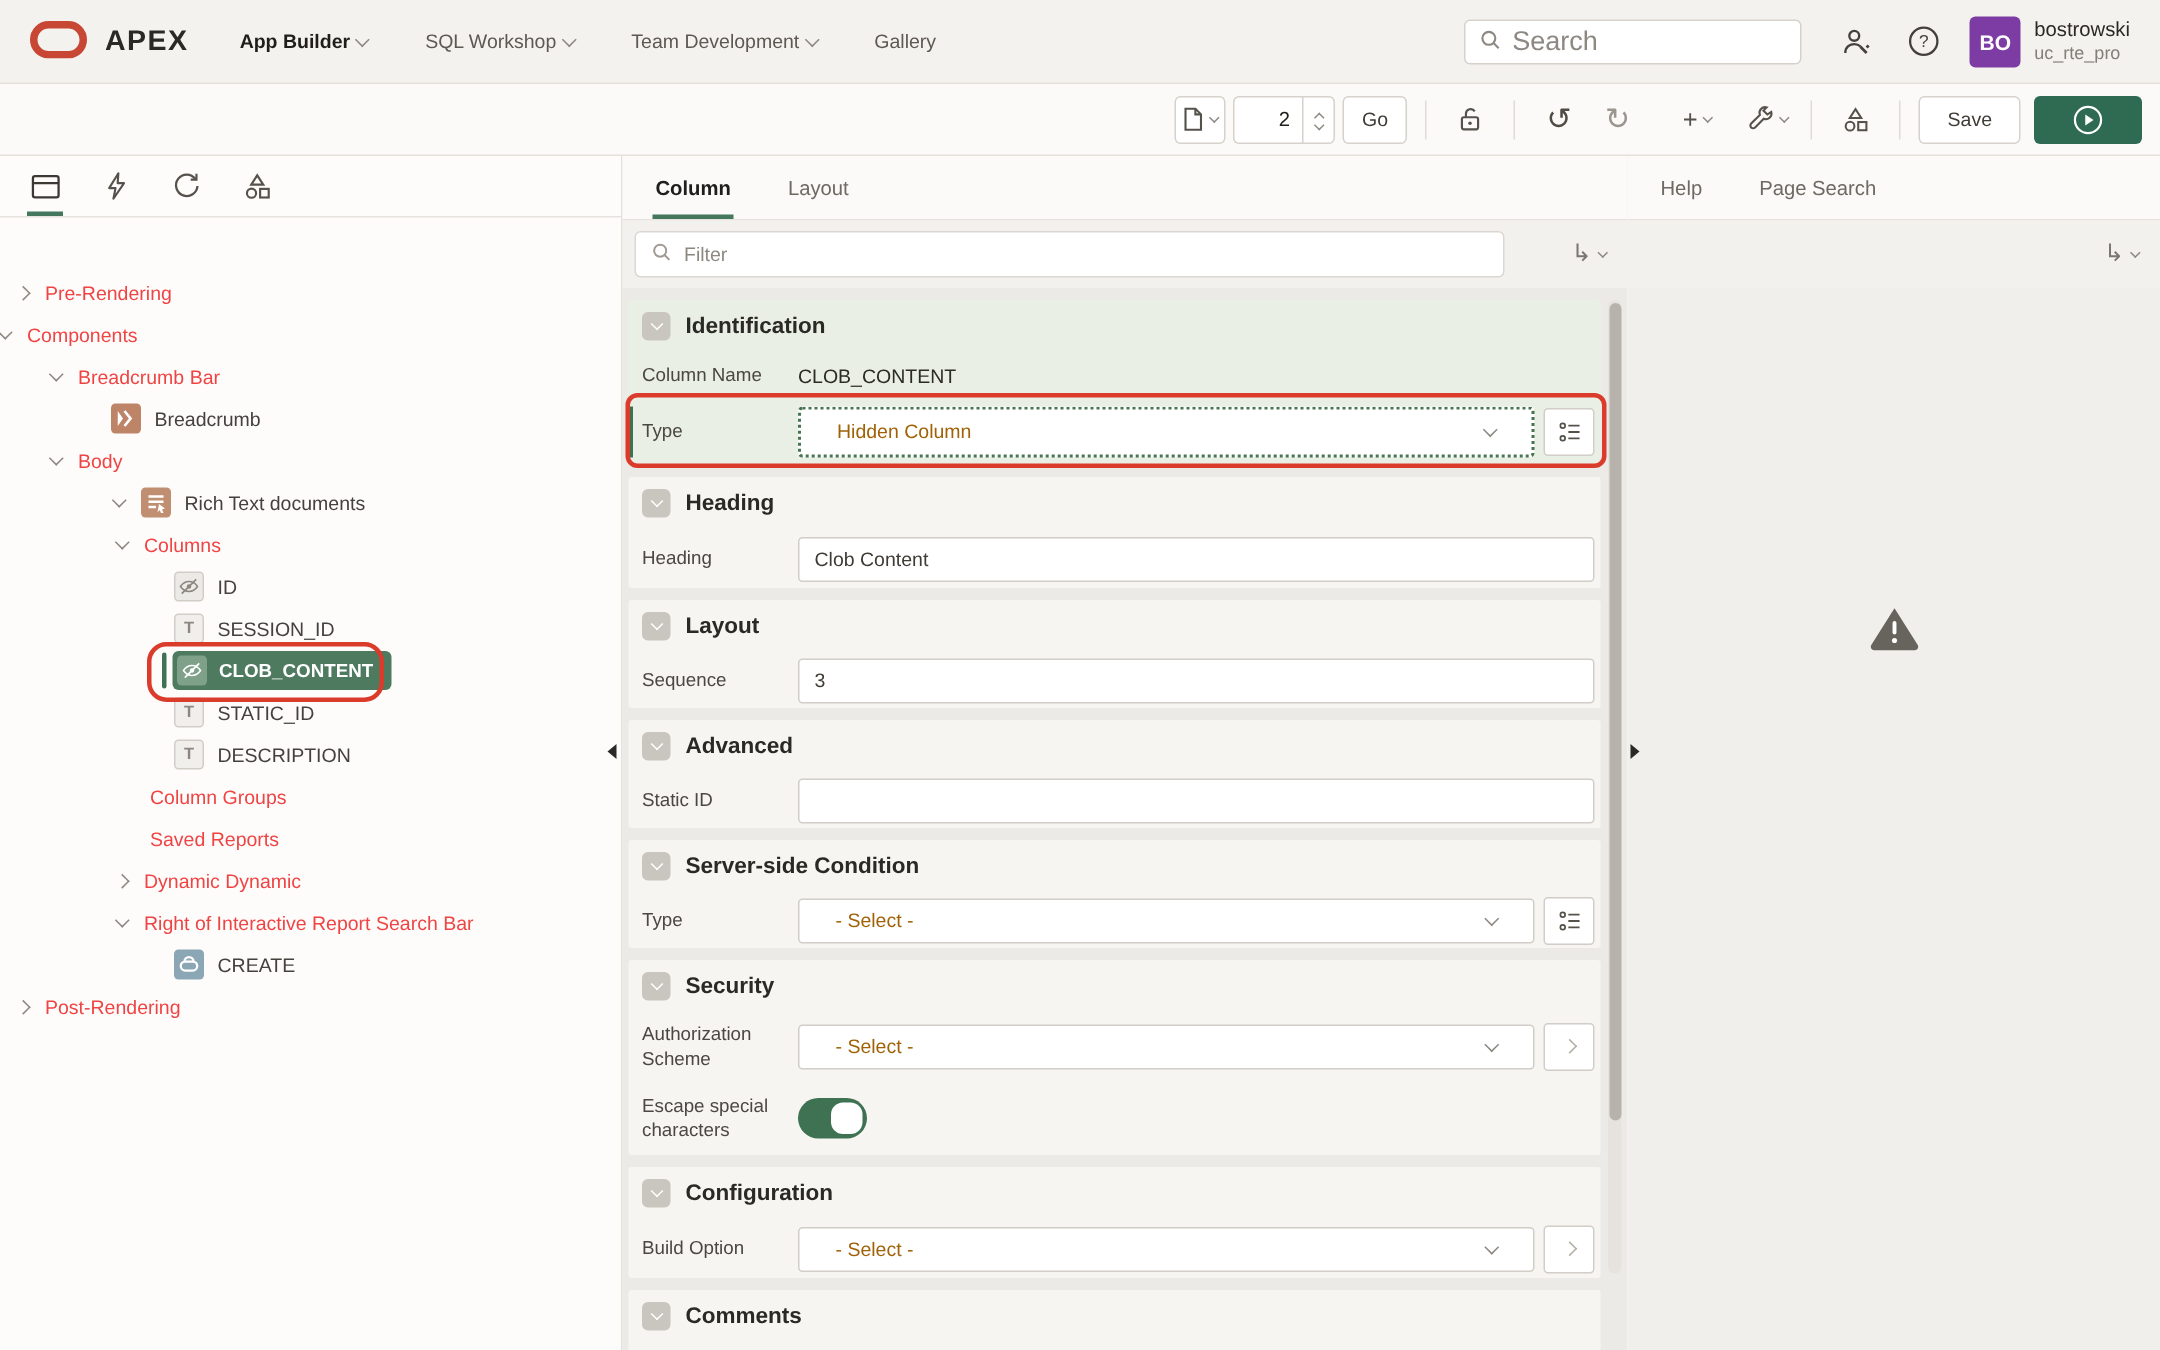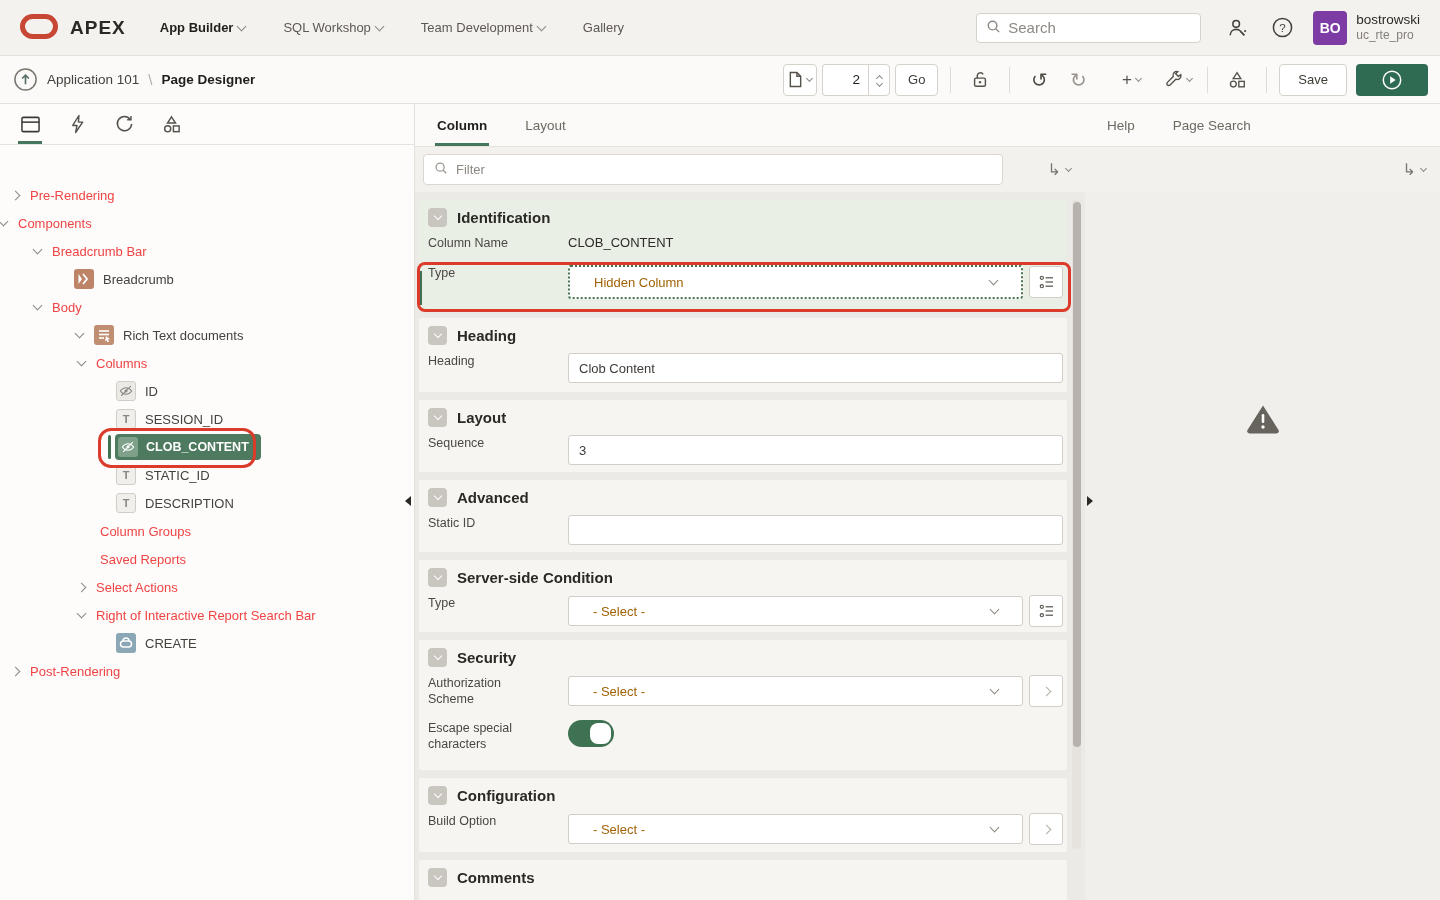--- a/index.html
+++ b/index.html
@@ -11,21 +11,21 @@
   .topbar { position:absolute; top:0; left:0; width:1440px; height:56px; background:#f4f2ef;
             border-bottom:1px solid #e4e1db; display:flex; align-items:center; padding:0 20px; }
   .brand { display:flex; align-items:center; gap:12px; }
   .brand-text { font-size:19px; font-weight:bold; letter-spacing:1px; color:#2b2926; }
   .topnav { display:flex; align-items:center; margin-left:34px; gap:38px; }
   .topnav .navitem { display:flex; align-items:center; gap:5px; color:#5d5852; font-size:13px; cursor:default; }
   .topnav .navitem.active { color:#201e1b; font-weight:bold; }
   .top-right { margin-left:auto; display:flex; align-items:center; }
   .searchbox { width:225px; height:30px; background:#fff; border:1px solid #d6d2cb; border-radius:4px;
                display:flex; align-items:center; padding:0 9px; gap:7px; }
-  .searchbox input { border:none; outline:none; flex:1; font-size:15px; font-family:inherit; color:#3f3b36; background:transparent; }
+  .searchbox input { border:none; outline:none; flex:1; font-size:18px; font-family:inherit; color:#3f3b36; background:transparent; }
   .searchbox input::placeholder { color:#8d8881; }
   .hicon { width:26px; height:26px; display:flex; align-items:center; justify-content:center; }
   .avatar { width:34px; height:34px; border-radius:4px; background:#7d3ca4; color:#fff; font-weight:bold;
             font-size:14px; display:flex; align-items:center; justify-content:center; }
   .userblock { margin-left:9px; line-height:1.25; }
   .username { font-size:13.5px; color:#2b2926; }
   .workspace { font-size:12px; color:#837e77; }
 
   
   .toolbar { position:absolute; top:56px; left:0; width:1440px; height:48px; background:#fbfaf8;
@@ -106,21 +106,21 @@
   .goto .glyph { font-size:16px; color:#7b766f; line-height:1; }
 
   
   .props-scroll { position:absolute; top:88px; left:0; width:670px; height:708px; overflow:hidden; padding:8px 18px 0 4px; }
   .section { background:#f6f5f2; margin-bottom:8px; border-radius:2px; }
   .section.green { background:#e9efe5; }
   .sec-head { height:35px; display:flex; align-items:center; gap:10px; padding:0 9px; }
   .sec-toggle { width:19px; height:19px; background:#c9c5bf; border-radius:4px; display:flex; align-items:center; justify-content:center; cursor:pointer; }
   .sec-toggle .cv { border-color:#fff; width:6px; height:6px; }
   .sec-title { font-size:15px; font-weight:bold; color:#2b2926; }
-  .frow { display:flex; align-items:flex-start; padding:0 4px 0 9px; position:relative;gap:36px; }
+  .frow { display:flex; align-items:center; padding:0 4px 0 9px; position:relative; }
   .flabel { width:104px; flex:none; font-size:12.5px; color:#4b4742; line-height:1.3; padding-right:8px; }
   .fctl { flex:1; display:flex; align-items:center; gap:6px; }
   .tinput { flex:1; height:30px; background:#fff; border:1px solid #d2cec7; border-radius:3px; padding:0 10px;
             font-family:inherit; font-size:13px; color:#3f3b36; outline:none; }
   .selectbox { flex:1; height:30px; background:#fff; border:1px solid #d2cec7; border-radius:3px; padding:0 24px;
                display:flex; align-items:center; justify-content:space-between; cursor:pointer; font-size:13px; color:#a16207; }
   .selectbox.focused { border:2px dotted #45744f; height:34px; }
   .sqbtn { width:34px; height:32px; background:#fff; border:1px solid #d2cec7; border-radius:3px; flex:none;
            display:flex; align-items:center; justify-content:center; cursor:pointer; }
   .plainval { font-size:13px; color:#2e2b27; }
@@ -192,31 +192,20 @@
       </span>
       <div class="avatar" style="margin-left:18px">BO</div>
       <div class="userblock">
         <div class="username">bostrowski</div>
         <div class="workspace">uc_rte_pro</div>
       </div>
     </div>
   </header>
 
   <div class="toolbar">
-    <div class="crumb">
-      <span class="hicon">
-        <svg width="25" height="25" viewBox="0 0 26 26">
-            <circle cx="13" cy="13" r="11" fill="none" stroke="#7b766f" stroke-width="1.6"></circle>
-            <path d="M13 18 V9 M9.5 12 L13 8.5 16.5 12" fill="none" stroke="#557061" stroke-width="1.7"></path>
-          </svg>
-      </span>
-      <span class="applink">Application 101</span>
-      <span class="sep">\</span>
-      <span class="pagetitle">Page Designer</span>
-    </div>
     <div class="tb-right">
       <button class="tbtn boxed">
         <svg width="15" height="17" viewBox="0 0 16 18">
             <path d="M2.5 1.5 h7 l4 4 v11 h-11 z" fill="none" stroke="#55514b" stroke-width="1.5"></path>
             <path d="M9.5 1.5 v4 h4" fill="none" stroke="#55514b" stroke-width="1.5"></path>
           </svg>
         <span class="cv small"></span>
       </button>
       <span style="display:flex">
         <input class="numinput" value="2" style="">
@@ -381,21 +370,21 @@
           <span class="tlabel">DESCRIPTION</span>
         </div>
         <div class="trow" style="padding-left:100px">
           <span class="tlabel muted">Column Groups</span>
         </div>
         <div class="trow" style="padding-left:100px">
           <span class="tlabel muted">Saved Reports</span>
         </div>
         <div class="trow" style="padding-left:78px">
           <span class="cr"></span>
-          <span class="tlabel muted">Select Actions</span>
+          <span class="tlabel muted">Dynamic Dynamic</span>
         </div>
         <div class="trow" style="padding-left:78px">
           <span class="cv"></span>
           <span class="tlabel muted">Right of Interactive Report Search Bar</span>
         </div>
         <div class="trow" style="padding-left:116px">
           <span class="ticon createbtn">
             <svg width="14" height="12" viewBox="0 0 14 12">
                 <path d="M4 4 a3 3 0 0 1 6 0" fill="none" stroke="#fff" stroke-width="1.5"></path>
                 <rect x="1.5" y="4" width="11" height="6" rx="3" fill="none" stroke="#fff" stroke-width="1.5"></rect>

